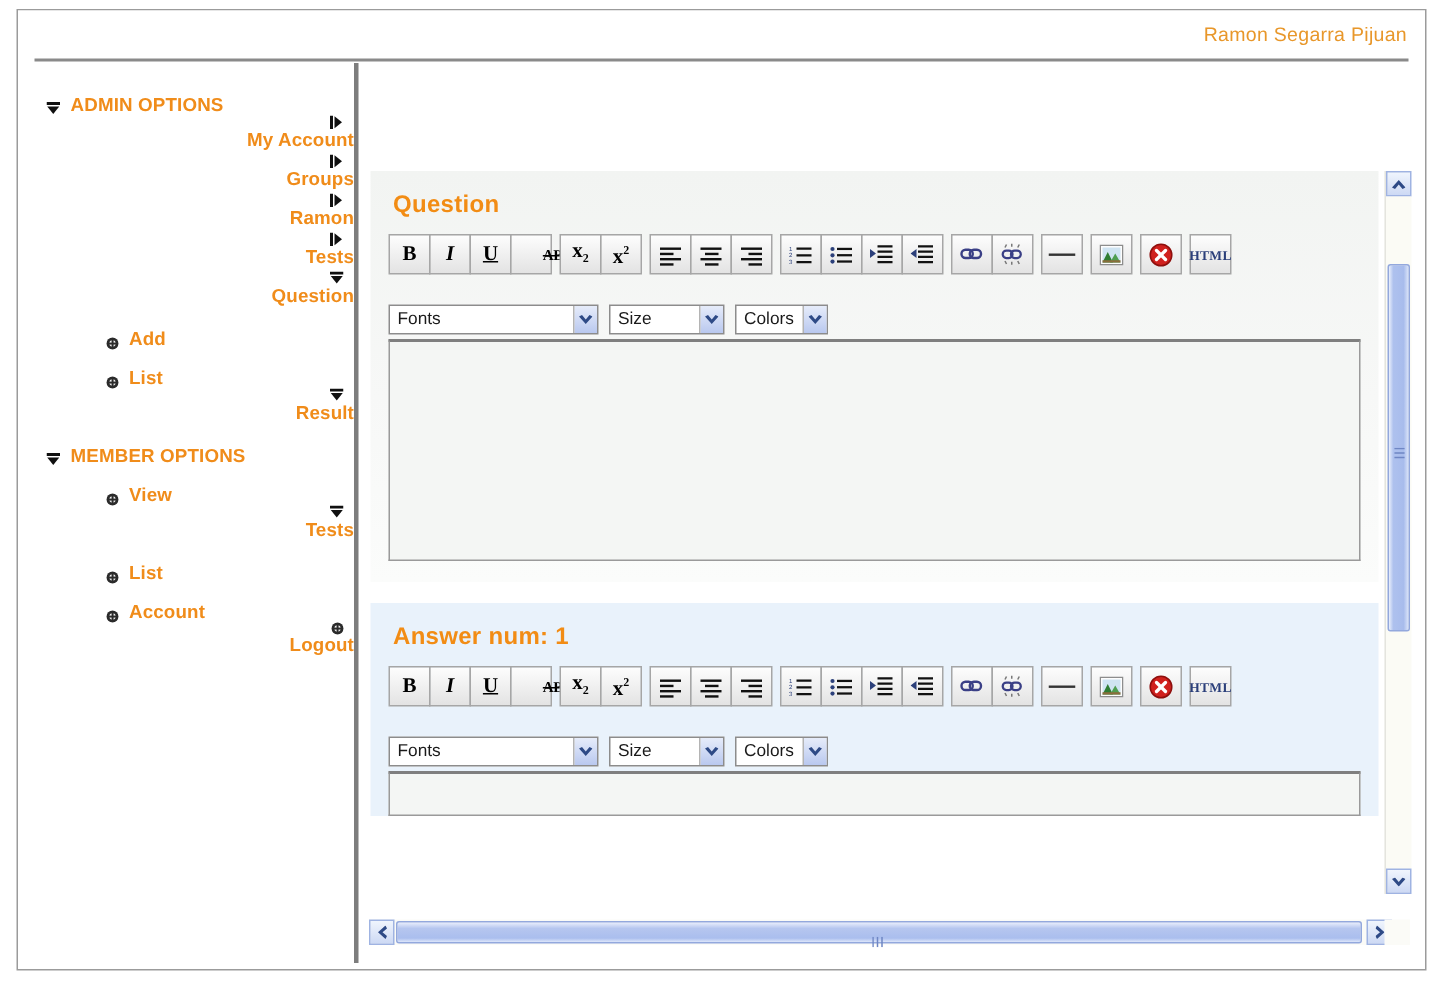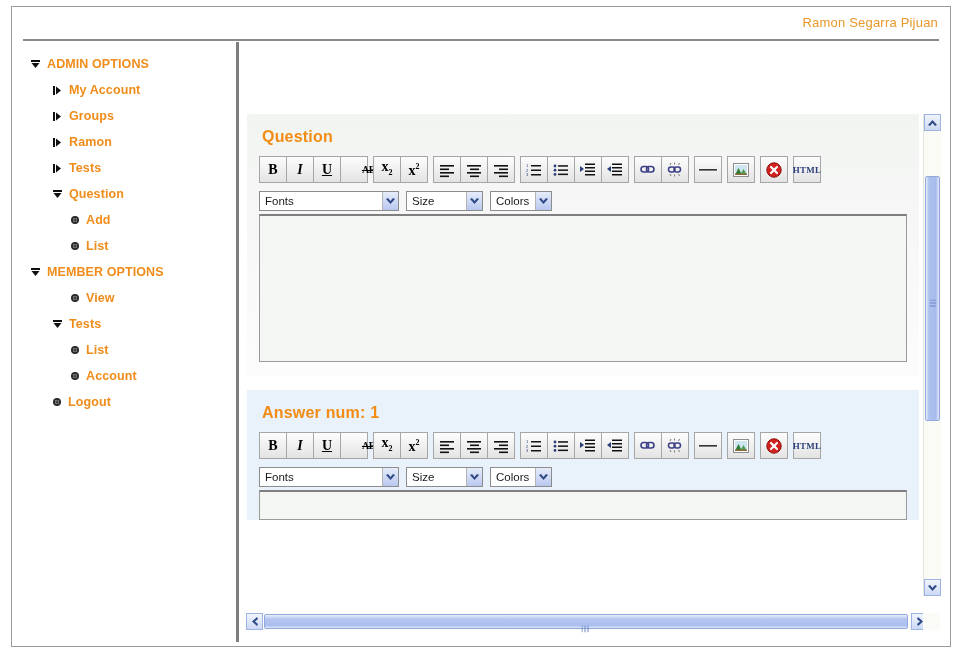--- a/index.html
+++ b/index.html
@@ -49,33 +49,33 @@
     position: absolute;
     left: 13px; top: 42px;
     width: 226px; height: 600px;
     background: #ffffff;
     border-right: 3px solid #7d7d7d;
     padding-top: 9px;
     overflow: hidden;
   }
   .nav-item {
     display: flex;
-    align-items: center;
+    align-items: flex-end;
     height: 26px;
     white-space: nowrap;
     cursor: pointer;
   }
   .nav-label {
     font-size: 12.5px;
     font-weight: bold;
     color: #f08c1a;
     letter-spacing: .1px;
   }
   .lvl0 { padding-left: 18px; }
-  .lvl1 { padding-left: 40px; }
+  .lvl1 { padding-left: 40px; flex-direction: column; }
   .lvl2 { padding-left: 58px; }
   .ic { display: inline-block; margin-right: 7px; line-height: 0; flex: 0 0 auto; }
   .ic svg { display: block; }
 
   
   .main {
     position: absolute;
     left: 242px; top: 42px;
     width: 708px; height: 600px;
     background: #ffffff;
@@ -153,21 +153,21 @@
   .tb-btn:first-child { }
   .tb-btn .lbl { font-family: "Liberation Serif", serif; font-weight: bold; font-size: 14px; }
   .tb-btn .lbl-i { font-family: "Liberation Serif", serif; font-style: italic; font-weight: bold; font-size: 14px; }
   .tb-btn .lbl-u { font-family: "Liberation Serif", serif; font-weight: bold; font-size: 14px; text-decoration: underline; }
   .tb-btn .lbl-s { font-family: "Liberation Serif", serif; font-weight: bold; font-size: 10px; text-decoration: line-through; letter-spacing: -.3px; margin-left: 36px; }
   .tb-btn .lbl-sub { font-family: "Liberation Serif", serif; font-weight: bold; font-size: 14px; }
   .tb-btn .lbl-sub sub, .tb-btn .lbl-sub sup { font-size: 8px; }
   .tb-btn .lbl-html { font-family: "Liberation Serif", serif; font-weight: bold; font-size: 9px; color: #2b3f7a; letter-spacing: .2px; }
 
   
-  .sel-row { display: flex; align-items: center; margin-top: 8px; }
+  .sel-row { display: flex; align-items: center; margin-top: 20px; }
   .sel {
     height: 20px;
     border: 1px solid #8c8c8c;
     background: #ffffff;
     display: flex; align-items: center;
     margin-right: 7px;
     cursor: pointer;
     position: relative;
   }
   .sel .txt {
@@ -343,20 +343,29 @@
         <div class="nav-item lvl2">
           <span class="ic">
             <svg width="8" height="8" viewBox="0 0 8 8">
               <circle cx="4" cy="4" r="4" fill="#2b2b2b"></circle>
               <circle cx="4" cy="4" r="2.1" fill="#f2f2f2"></circle>
               <rect x="0" y="3.4" width="8" height="1.3" fill="#2b2b2b"></rect>
               <rect x="3.4" y="0" width="1.3" height="8" fill="#2b2b2b"></rect>
             </svg>
           </span>
           <span class="nav-label">List</span>
+        </div>
+        <div class="nav-item lvl1">
+          <span class="ic">
+            <svg width="9" height="9" viewBox="0 0 9 9">
+              <rect x="0" y="0" width="9" height="2" fill="#101010"></rect>
+              <path d="M0.5 3 L8.5 3 L4.5 8 Z" fill="#101010"></path>
+            </svg>
+          </span>
+          <span class="nav-label">Result</span>
         </div>
         <div class="nav-item lvl0">
           <span class="ic">
             <svg width="9" height="9" viewBox="0 0 9 9">
               <rect x="0" y="0" width="9" height="2" fill="#101010"></rect>
               <path d="M0.5 3 L8.5 3 L4.5 8 Z" fill="#101010"></path>
             </svg>
           </span>
           <span class="nav-label">MEMBER OPTIONS</span>
         </div>

